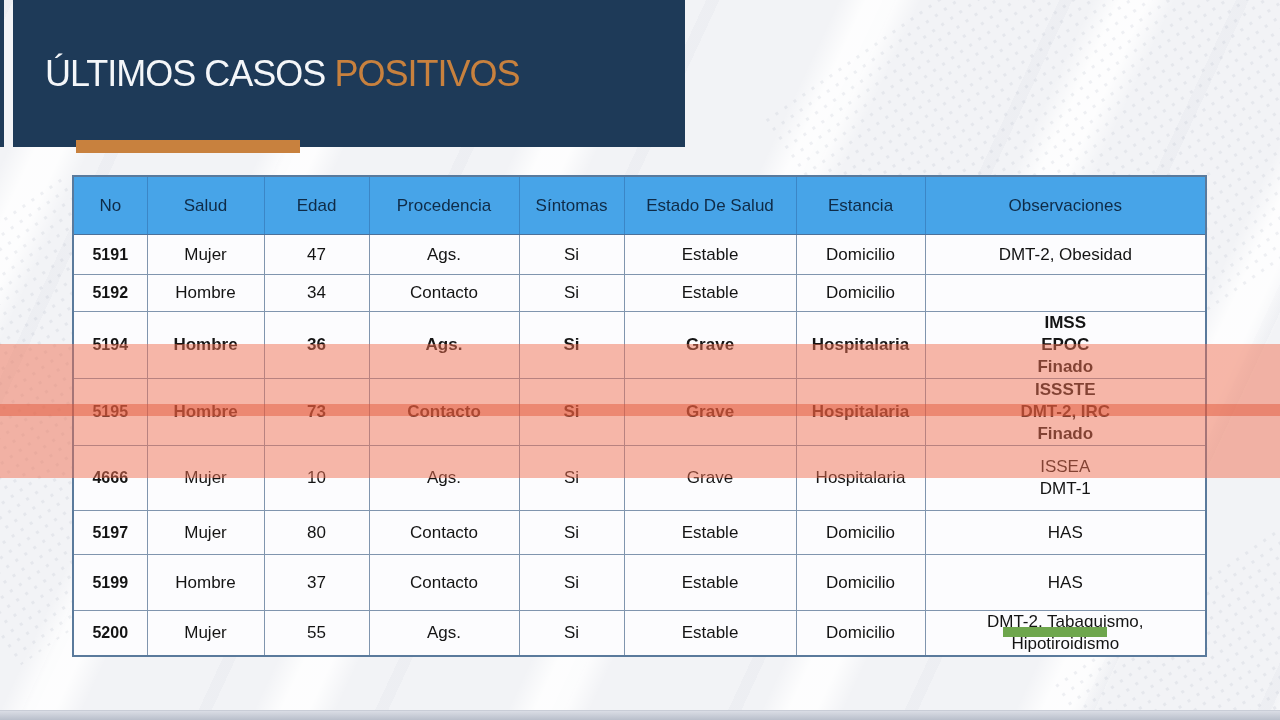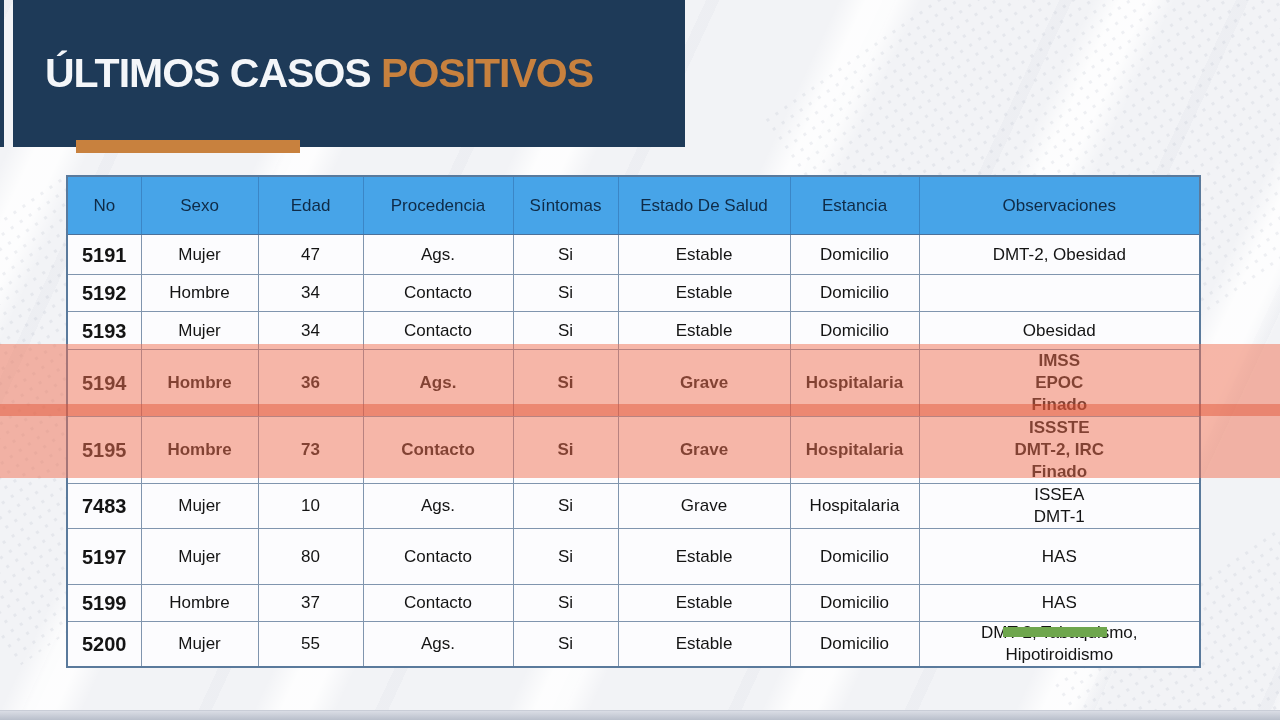--- a/index.html
+++ b/index.html
@@ -18,32 +18,32 @@
         rgba(255,255,255,0) 12px, rgba(255,255,255,0) 160px);
   }
   .dots{position:absolute;background-image:radial-gradient(circle,rgba(175,182,196,0.35) 1.6px,rgba(0,0,0,0) 1.7px);background-size:11px 11px;transform:rotate(-35deg);opacity:.55;}
   .dots-top-right{left:830px;top:-80px;width:560px;height:420px;}
   .dots-left{left:-120px;top:230px;width:320px;height:380px;}
   .dots-bottom-right{left:1080px;top:580px;width:300px;height:200px;}
 
   
   .edge-strip{position:absolute;left:0;top:0;width:4px;height:147px;background:#1e3a58;}
   .title-block{position:absolute;left:13px;top:0;width:672px;height:147px;background:#1e3a58;display:flex;align-items:center;padding-left:32px;box-sizing:border-box;}
-  .title{font-size:41px;font-weight:700;letter-spacing:-1px;white-space:nowrap;}
+  .title{font-size:36px;font-weight:400;letter-spacing:-1px;white-space:nowrap;}
   .title .t1{color:#f4f6f9;}
   .title .t2{color:#c8813e;}
   .accent-bar{position:absolute;left:76px;top:140px;width:224px;height:13px;background:#c8813e;}
 
   
-  .case-table{position:absolute;left:66px;top:175px;width:1133px;border-collapse:collapse;table-layout:fixed;background:#fcfcfe;}
+  .case-table{position:absolute;left:72px;top:175px;width:1133px;border-collapse:collapse;table-layout:fixed;background:#fcfcfe;}
   .case-table th,.case-table td{border:1px solid #8095ae;text-align:center;vertical-align:middle;padding:0 4px;overflow:hidden;}
   .case-table{border:2px solid #5a7a9c;}
   .case-table thead th{background:#47a4e8;color:#0f2b47;font-weight:400;font-size:17px;border-color:#3b86c6;border-bottom-color:#4c719a;height:57px;}
   .case-table td{color:#141414;font-size:17px;line-height:22px;white-space:pre-line;}
-  .case-table td.num{font-weight:700;font-size:20px;}
+  .case-table td.num{font-weight:700;font-size:16px;}
   .case-table tbody tr.hl td{font-weight:700;}
   .case-table tbody tr:nth-child(1){height:40px;}
   .case-table tbody tr:nth-child(2){height:37px;padding-left:20px;}
   .case-table tbody tr:nth-child(3){height:38px;}
   .case-table tbody tr:nth-child(4){height:66px;}
   .case-table tbody tr:nth-child(5){height:65px;}
   .case-table tbody tr:nth-child(6){height:44px;}
   .case-table tbody tr:nth-child(7){height:56px;}
   .case-table tbody tr:nth-child(8){height:37px;}
   .case-table tbody tr:nth-child(9){height:36px;}
@@ -81,21 +81,21 @@
         <col style="width: 105px;">
         <col style="width: 150px;">
         <col style="width: 105px;">
         <col style="width: 172px;">
         <col style="width: 129px;">
         <col style="width: 281px;">
       </colgroup>
     <thead>
       <tr id="head-row">
           <th>No</th>
-          <th>Sexo</th>
+          <th>Salud</th>
           <th>Edad</th>
           <th>Procedencia</th>
           <th>Síntomas</th>
           <th>Estado De Salud</th>
           <th>Estancia</th>
           <th>Observaciones</th>
         </tr>
     </thead>
     <tbody id="body-rows">
         <tr>
@@ -111,30 +111,20 @@
         <tr>
           <td class="num">5192</td>
           <td>Hombre</td>
           <td>34</td>
           <td>Contacto</td>
           <td>Si</td>
           <td>Estable</td>
           <td>Domicilio</td>
           <td></td>
         </tr>
-        <tr>
-          <td class="num">5193</td>
-          <td>Mujer</td>
-          <td>34</td>
-          <td>Contacto</td>
-          <td>Si</td>
-          <td>Estable</td>
-          <td>Domicilio</td>
-          <td>Obesidad</td>
-        </tr>
         <tr class="hl">
           <td class="num">5194</td>
           <td>Hombre</td>
           <td>36</td>
           <td>Ags.</td>
           <td>Si</td>
           <td>Grave</td>
           <td>Hospitalaria</td>
           <td>IMSS
 EPOC
@@ -146,21 +136,21 @@
           <td>73</td>
           <td>Contacto</td>
           <td>Si</td>
           <td>Grave</td>
           <td>Hospitalaria</td>
           <td>ISSSTE
 DMT-2, IRC
 Finado</td>
         </tr>
         <tr>
-          <td class="num">7483</td>
+          <td class="num">4666</td>
           <td>Mujer</td>
           <td>10</td>
           <td>Ags.</td>
           <td>Si</td>
           <td>Grave</td>
           <td>Hospitalaria</td>
           <td>ISSEA
 DMT-1</td>
         </tr>
         <tr>

